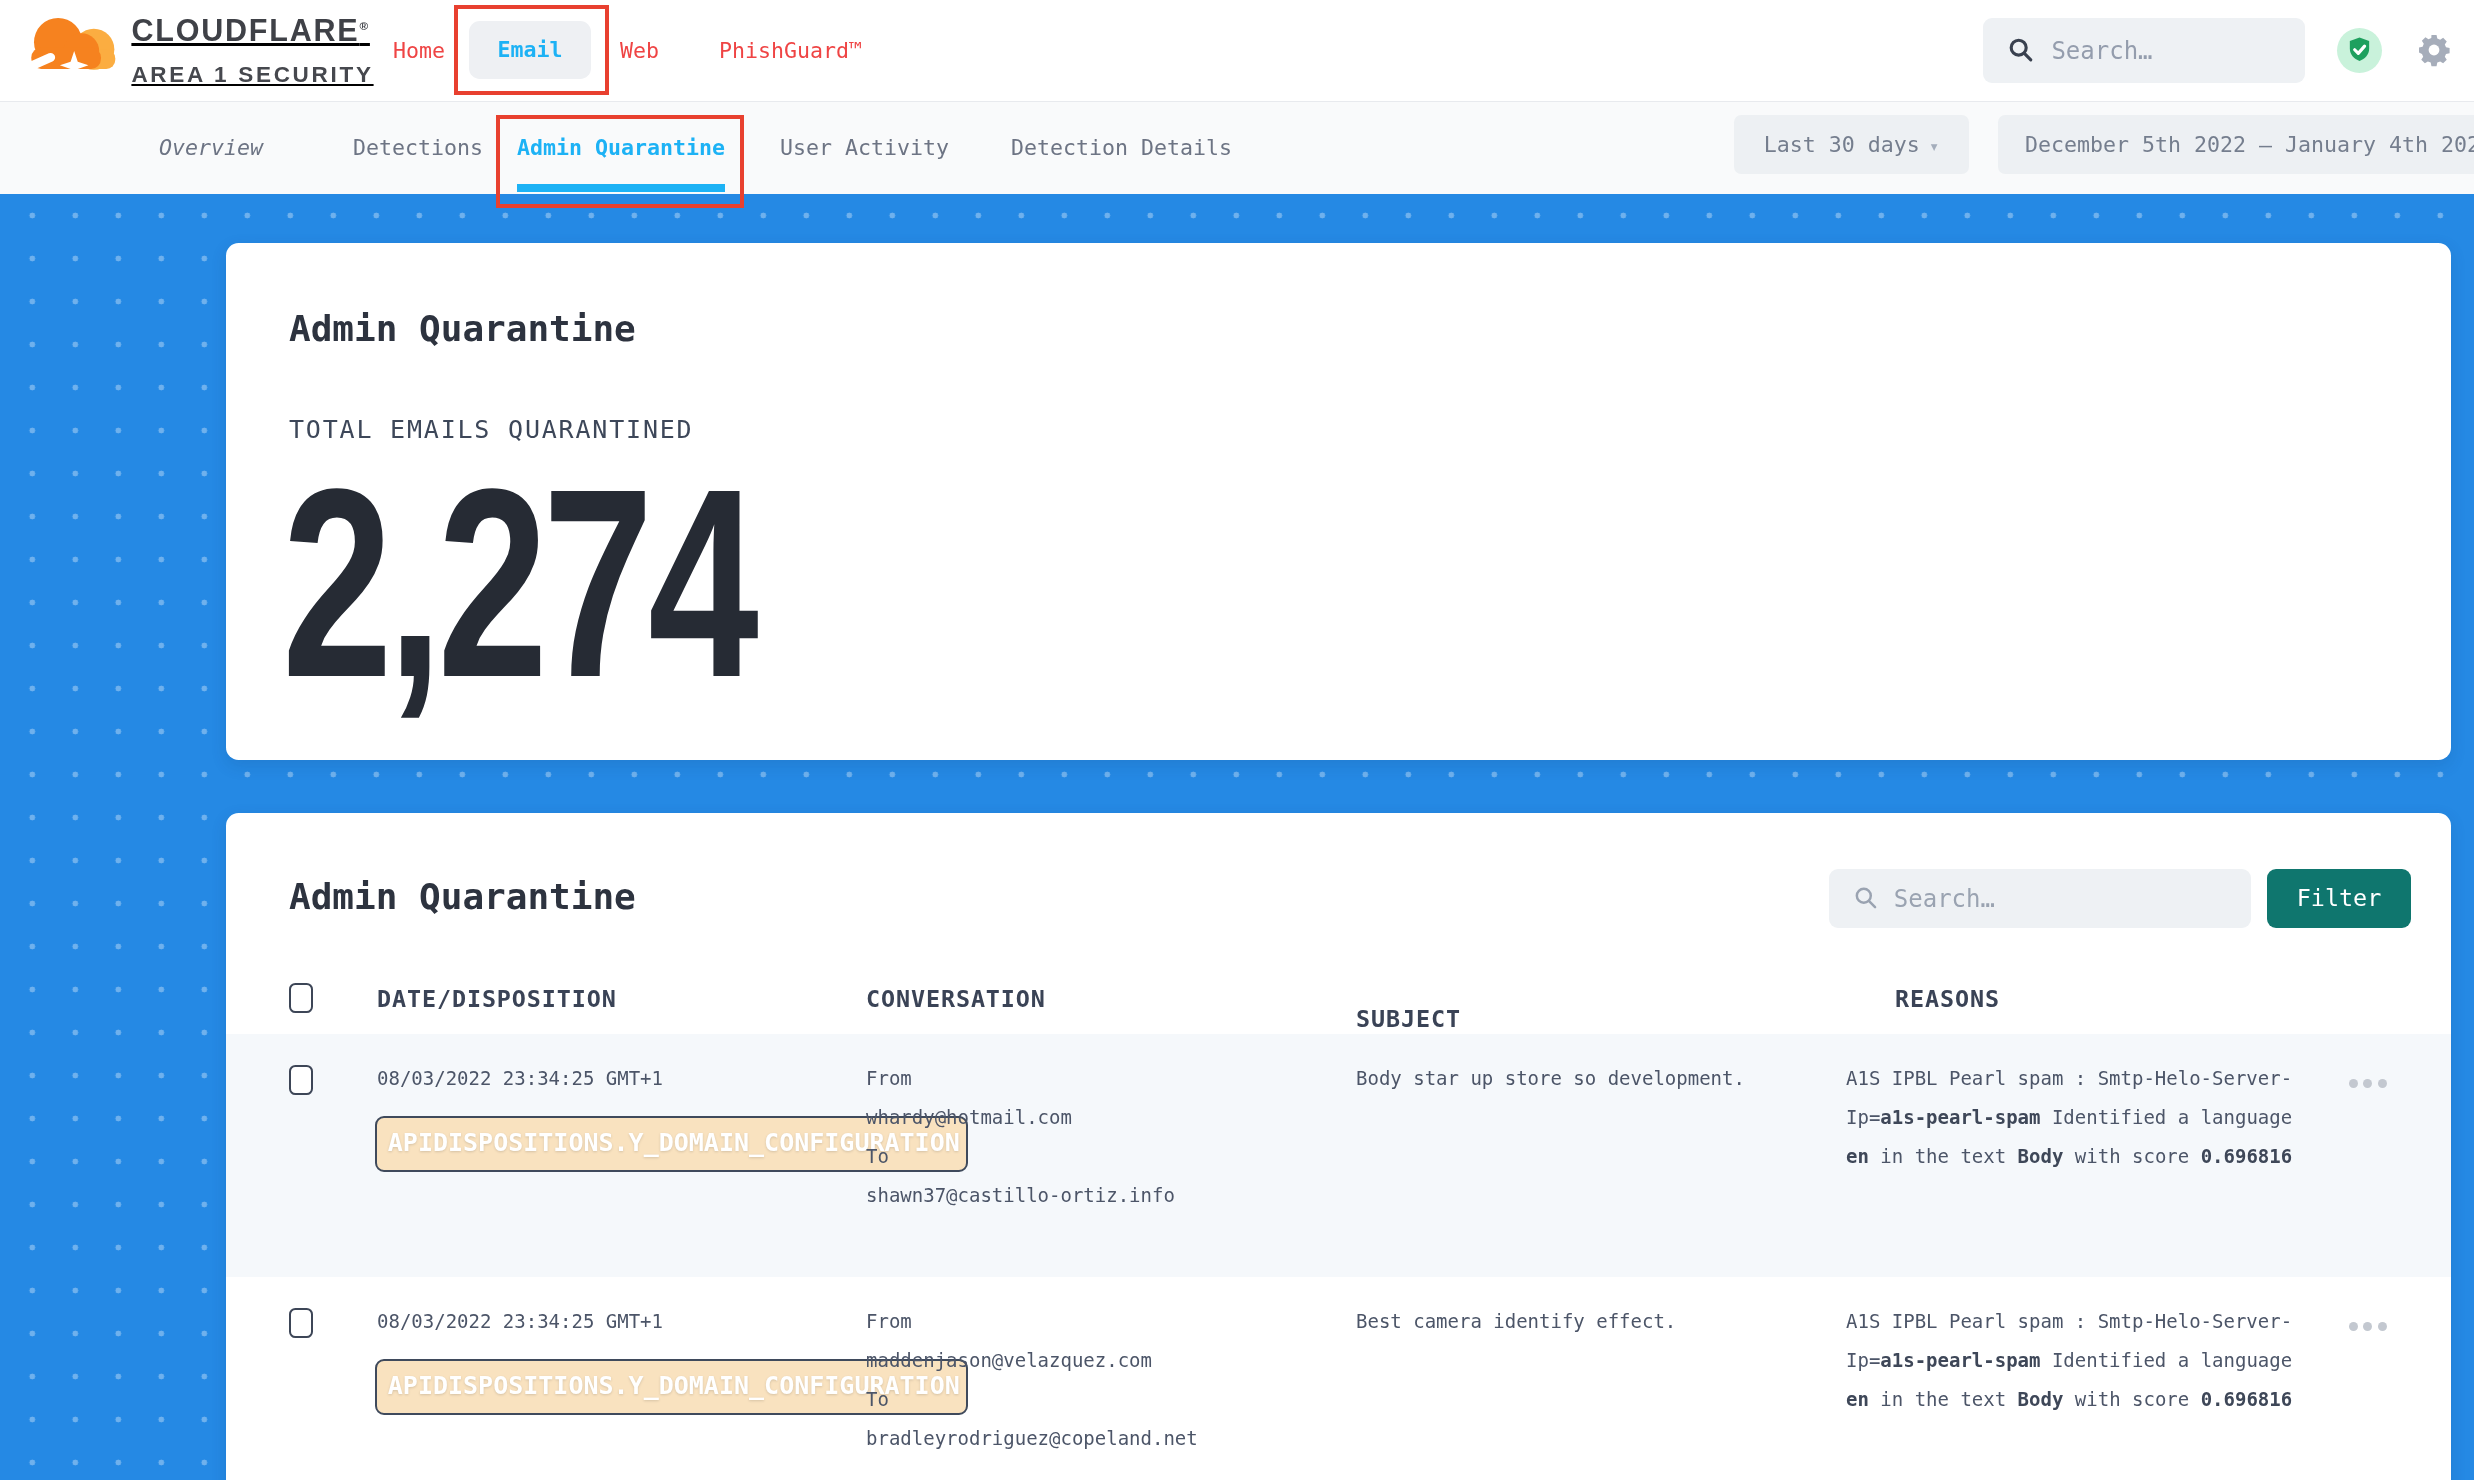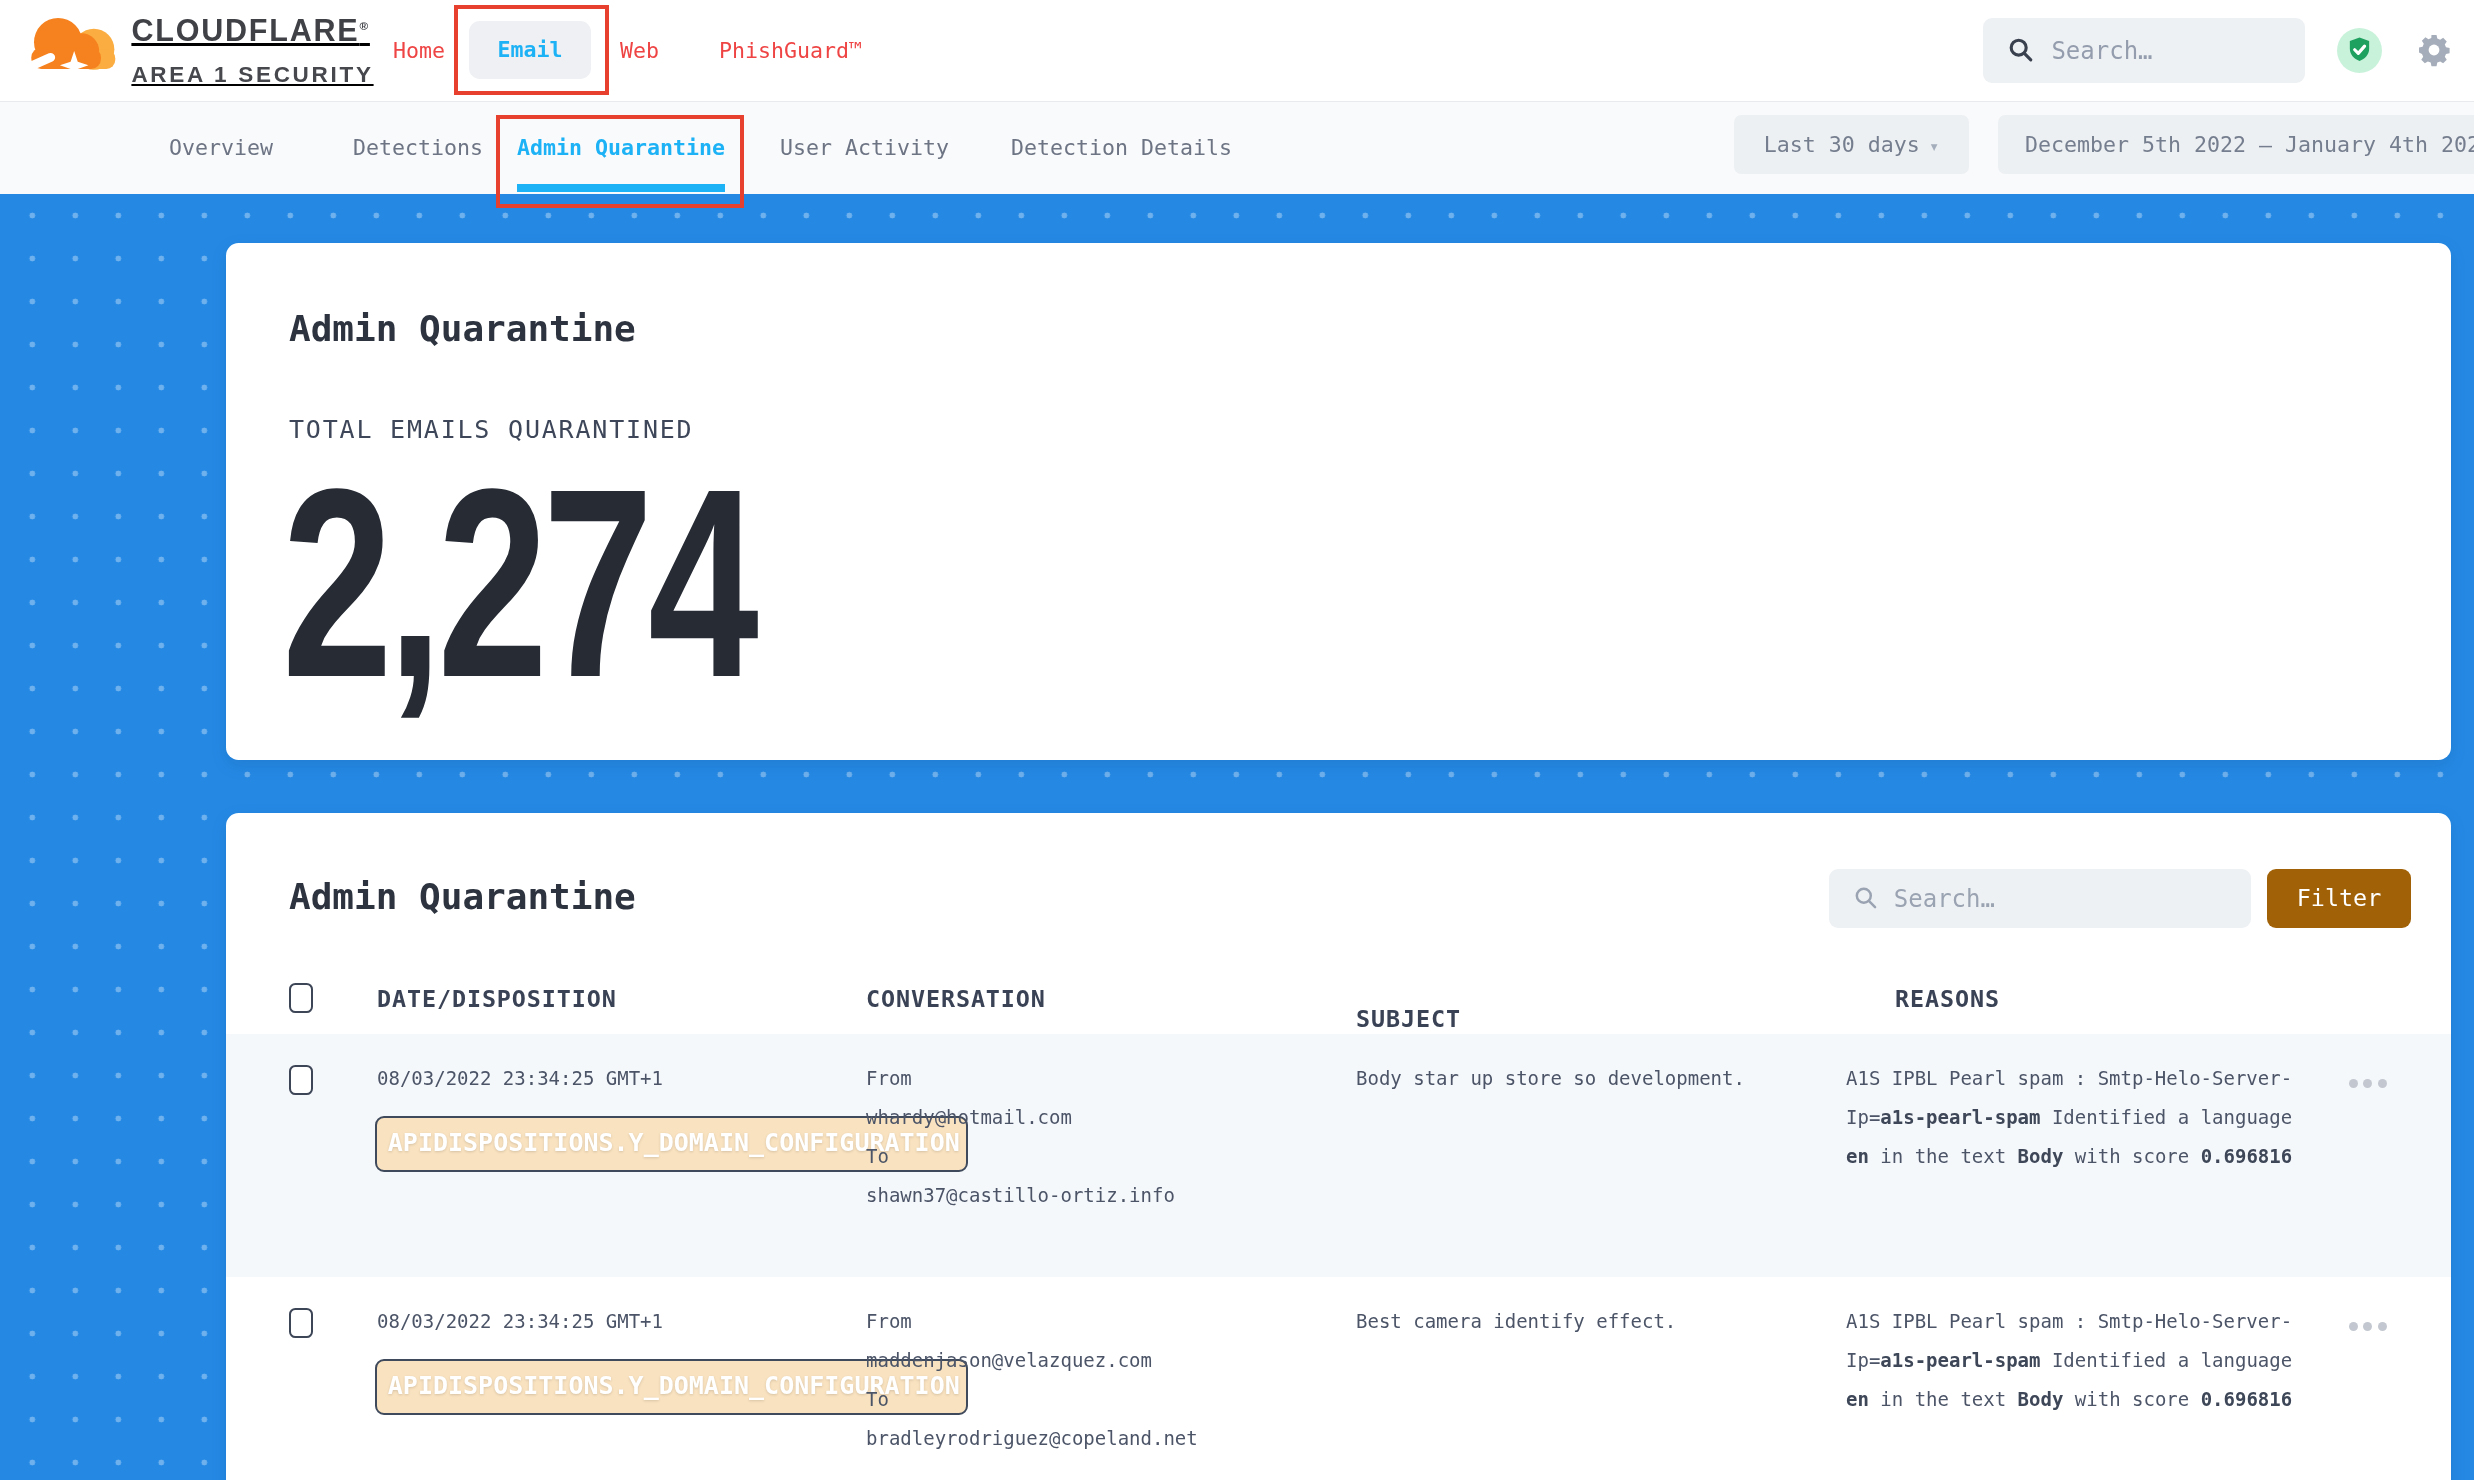--- a/index.html
+++ b/index.html
@@ -22,21 +22,21 @@
   .ann-email { left:454px; top:4.5px; width:155px; height:90px; }
   .topsearch { position:absolute; left:1983px; top:18px; width:322px; height:65px; background:#eef1f4; border-radius:9px; display:flex; align-items:center; gap:16px; padding-left:23.4px; }
   .topsearch input { border:none; outline:none; background:transparent; font-family:inherit; font-size:24px; color:#4c5568; width:216px; }
   .topsearch input::placeholder { color:#949dad; }
   .shield-badge { position:absolute; left:2337px; top:28px; width:45px; height:45px; border-radius:50%; background:#c9f2db; display:flex; align-items:center; justify-content:center; }
   .gear-wrap { position:absolute; left:2416px; top:32px; width:36px; height:36px; cursor:pointer; }
 
   
   .tabbar { position:absolute; left:0; top:102px; width:2475px; height:92px; background:#f9fafb; z-index:2; }
   .tab { position:absolute; top:0; height:92px; line-height:92px; font-size:21.6px; color:#6d7484; cursor:pointer; }
-  .tab-overview { left:169px; }
+  .tab-overview { left:159px;font-style:italic; }
   .tab-detections { left:331px;margin-left:22px; }
   .tab-adminq { left:517px; color:#1db2f5; font-weight:bold; }
   .tab-adminq::after { content:""; position:absolute; left:0; right:0; bottom:1.8px; height:8px; background:#1db2f5; }
   .tab-useractivity { left:780px; }
   .tab-detdetails { left:1011px; }
   .ann-adminq { left:496px; top:12.6px; width:248px; height:93px; }
   .range-btn { position:absolute; left:1734px; top:12.6px; width:235px; height:59px; background:#edf0f3; border-radius:7.2px; text-align:center; line-height:59px; font-size:21.6px; color:#757e8e; cursor:pointer; }
   .range-caret { font-size:17px; color:#a4adbb; margin-left:9px; }
   .date-btn { position:absolute; left:1998px; top:12.6px; width:521px; height:59px; background:#edf0f3; border-radius:7.2px; line-height:59px; font-size:21.6px; color:#757e8e; padding-left:27px; white-space:nowrap; overflow:hidden; cursor:pointer; }
 
@@ -50,21 +50,21 @@
   .card-title { position:absolute; left:63px; font-size:36px; font-weight:bold; color:#2d333f; white-space:nowrap; }
   .t-summary { top:65px; }
   .metric-label { position:absolute; left:63px; top:172px; font-size:25px; letter-spacing:1.8px; color:#3d4759; }
   .metric-value { position:absolute; left:56px; top:205px; font-family:"Liberation Sans", sans-serif; font-weight:bold; font-size:269px; line-height:269px; letter-spacing:-7.2px; color:#262b34; transform:scaleX(.74); transform-origin:0 0; }
 
   
   .t-table { top:63px; }
   .tsearch { position:absolute; left:1603px; top:56px; width:422px; height:59px; background:#eef1f4; border-radius:9px; display:flex; align-items:center; gap:14.4px; padding-left:23.4px; }
   .tsearch input { border:none; outline:none; background:transparent; font-family:inherit; font-size:24px; color:#4c5568; width:269px; }
   .tsearch input::placeholder { color:#9aa3b1; }
-  .filter-btn { position:absolute; left:2041px; top:56px; width:144px; height:59px; background:#a16207; border:none; border-radius:9px; color:#ffffff; font-family:inherit; font-size:23.4px; line-height:59px; text-align:center; cursor:pointer; }
+  .filter-btn { position:absolute; left:2041px; top:56px; width:144px; height:59px; background:#0f766e; border:none; border-radius:9px; color:#ffffff; font-family:inherit; font-size:23.4px; line-height:59px; text-align:center; cursor:pointer; }
   .checkbox { width:24px; height:30px; background:#ffffff; border:2.7px solid #3d4657; border-radius:6.3px; cursor:pointer; }
   .thead { position:absolute; left:0; top:165px; width:2125px; height:56px; }
   .thead .checkbox { position:absolute; left:63px; top:5.4px; }
   .th { position:absolute; top:7.2px; font-size:23.4px; font-weight:bold; letter-spacing:0.9px; color:#3a4356; }
   .th-date { left:151px; } .th-conv { left:640px; } .th-subj { left:1130px;margin-top:20px; } .th-reas { left:1669px; }
   .row { position:absolute; left:0; width:2225px; }
   .row-1 { top:221px; height:243px; background:#f5f8fb; }
   .row-2 { top:464px; height:269px; background:#ffffff; }
   .row .checkbox { position:absolute; left:63px; top:30.5px; }
   .cell { position:absolute; top:25px; font-size:19px; line-height:39px; color:#4c5568; }

